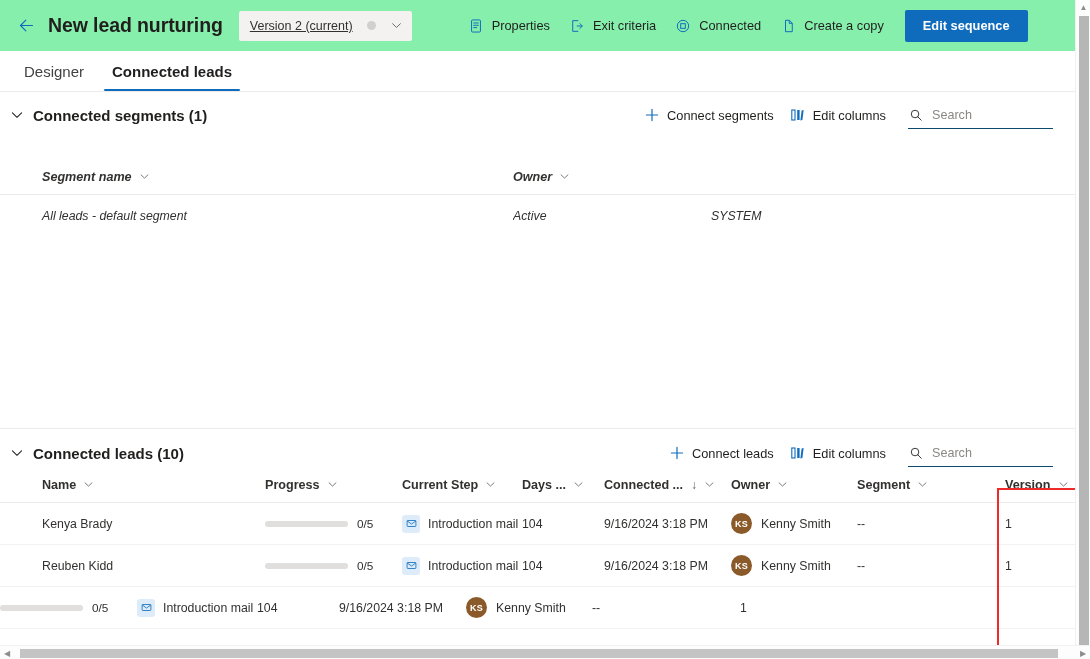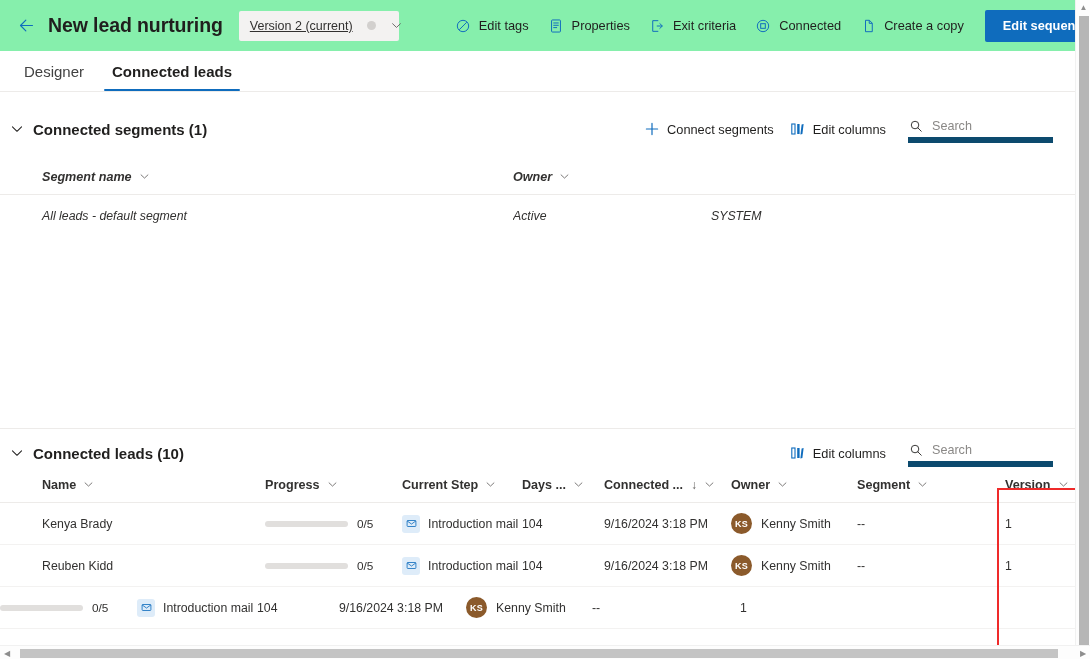--- a/index.html
+++ b/index.html
@@ -71,21 +71,21 @@
   }
   .sec-left { display:flex; align-items:center; padding-left:8px; cursor:pointer; }
   .sec-chev { width:18px; height:18px; display:flex; align-items:center; justify-content:center; color:#201f1e; }
   .sec-title { font-size:15px; font-weight:600; color:#201f1e; margin-left:7px; white-space:nowrap;}
   .sec-right { margin-left:auto; display:flex; align-items:center; padding-right:22px; }
   .sec-act { display:flex; align-items:center; height:30px; padding:0 8px; cursor:pointer; border-radius:2px; }
   .sec-act .si { width:16px; height:16px; margin-right:7px; display:flex; align-items:center; justify-content:center; color:#0f6cbd; flex:0 0 auto;}
   .sec-act .sl { font-size:12.8px; color:#201f1e; white-space:nowrap; }
   .searchbox {
     margin-left:14px; width:145px; height:28px; display:flex; align-items:center;
-    border-bottom:6px solid #0c4a6e;
+    border-bottom:1px solid #0c4a6e;
   }
   .searchbox .mag { width:16px; height:16px; display:flex; align-items:center; justify-content:center; color:#323130; margin-right:8px;}
   .searchbox input {
     border:none; outline:none; background:transparent; font-size:12.6px;
     font-family:"Liberation Sans", sans-serif; color:#323130; width:110px;
   }
   .searchbox input::placeholder { color:#8a8886; }
 
   
   .tbl { position:absolute; left:0; width:1075px; }
@@ -182,29 +182,20 @@
       <span class="vdot"></span>
       <span class="vchev">
         <svg width="13" height="13" viewBox="0 0 16 16" fill="none">
           <path d="M3.2 5.8 8 10.4l4.8-4.6" stroke="#605e5c" stroke-width="1.1" stroke-linecap="round" stroke-linejoin="round"></path>
         </svg>
       </span>
     </div>
 
     <div class="cmd-actions">
 
-      <div class="cmd-item">
-        <span class="ci">
-          <svg width="16" height="16" viewBox="0 0 18 18" fill="none">
-            <circle cx="9" cy="9" r="6.4" stroke="#0f6cbd" stroke-width="1.1"></circle>
-            <path d="M5.1 12.9 12.9 5.1" stroke="#0f6cbd" stroke-width="1.1" stroke-linecap="round"></path>
-          </svg>
-        </span>
-        <span class="cl">Edit tags</span>
-      </div>
 
       <div class="cmd-item">
         <span class="ci">
           <svg width="16" height="16" viewBox="0 0 18 18" fill="none">
             <rect x="4" y="2.2" width="10" height="13.6" rx="1" stroke="#0f6cbd" stroke-width="1.1"></rect>
             <path d="M6.4 5.6h5.2M6.4 8.2h5.2M6.4 10.8h3.4" stroke="#0f6cbd" stroke-width="1.1" stroke-linecap="round"></path>
           </svg>
         </span>
         <span class="cl">Properties</span>
       </div>
@@ -241,21 +232,21 @@
 
       <div class="primary-btn">Edit sequence</div>
     </div>
   </div>
 
   <div class="tabstrip">
     <div class="tab">Designer</div>
     <div class="tab active">Connected leads</div>
   </div>
 
-  <div class="section-head" style="top:105px;">
+  <div class="section-head" style="top:91px;">
     <div class="sec-left">
       <span class="sec-chev">
         <svg width="14" height="14" viewBox="0 0 16 16" fill="none">
           <path d="M2.8 5.6 8 10.6l5.2-5" stroke="#201f1e" stroke-width="1.15" stroke-linecap="round" stroke-linejoin="round"></path>
         </svg>
       </span>
       <span class="sec-title">Connected segments (1)</span>
     </div>
     <div class="sec-right">
       <div class="sec-act">
@@ -323,20 +314,28 @@
         <svg width="14" height="14" viewBox="0 0 16 16" fill="none">
           <path d="M2.8 5.6 8 10.6l5.2-5" stroke="#201f1e" stroke-width="1.15" stroke-linecap="round" stroke-linejoin="round"></path>
         </svg>
       </span>
       <span class="sec-title">Connected leads (10)</span>
     </div>
     <div class="sec-right">
       <div class="sec-act">
         <span class="si">
           <svg width="16" height="16" viewBox="0 0 16 16" fill="none">
+            <path d="M8 2.4v11.2M2.4 8h11.2" stroke="#0f6cbd" stroke-width="1.2" stroke-linecap="round"></path>
+          </svg>
+        </span>
+        <span class="sl">Connect leads</span>
+      </div>
+      <div class="sec-act">
+        <span class="si">
+          <svg width="16" height="16" viewBox="0 0 16 16" fill="none">
             <rect x="1.8" y="3" width="3.2" height="10" stroke="#0f6cbd" stroke-width="1.1"></rect>
             <path d="M7.2 3h2.4v10H7.2z" fill="#0f6cbd"></path>
             <path d="M11.6 3.6 13.6 3l-1.2 10-2 .6z" fill="#0f6cbd"></path>
           </svg>
         </span>
         <span class="sl">Edit columns</span>
       </div>
       <div class="searchbox">
         <span class="mag">
           <svg width="14" height="14" viewBox="0 0 16 16" fill="none">

